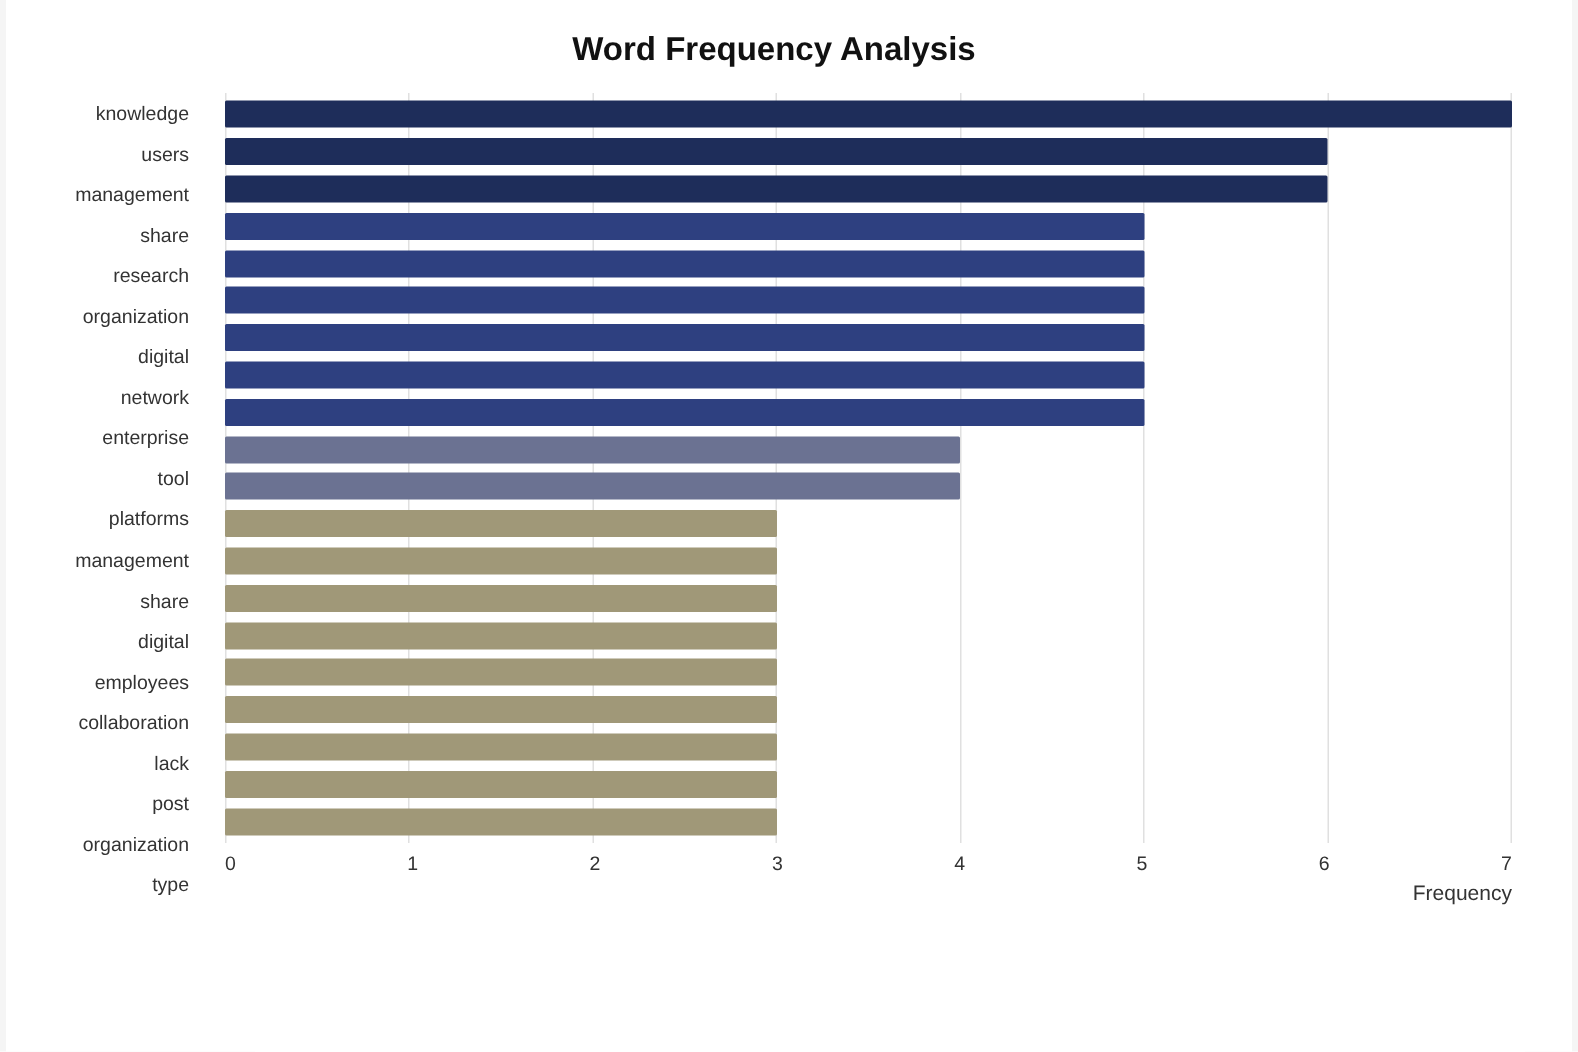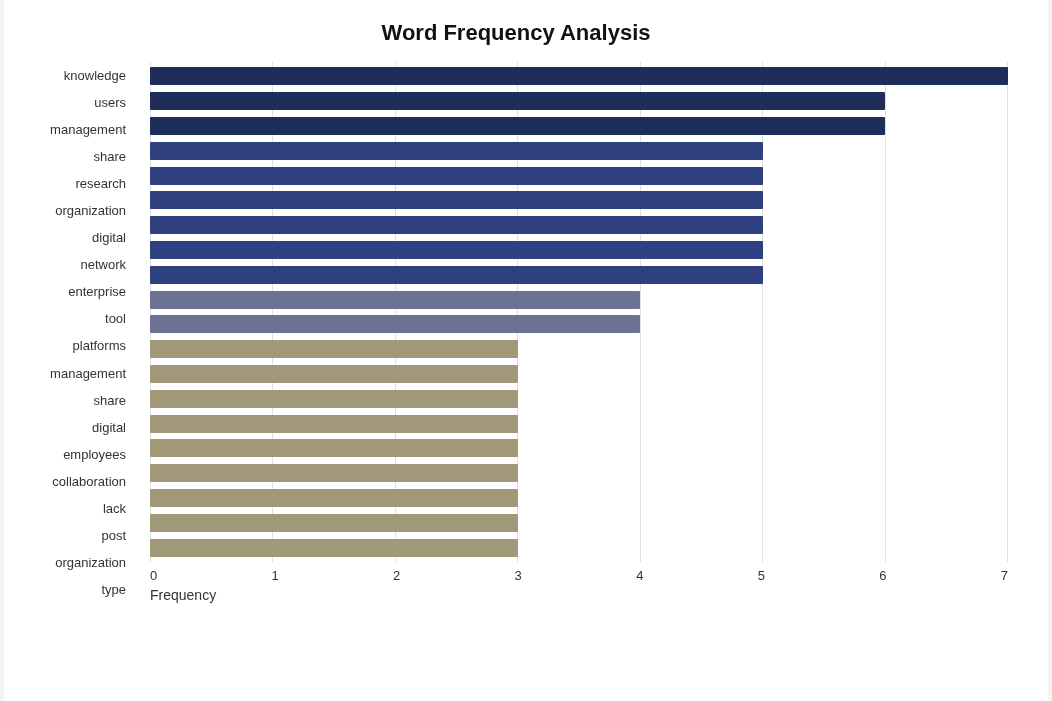--- a/index.html
+++ b/index.html
@@ -95,21 +95,21 @@
       justify-content: space-between;
       padding-top: 6px;
       padding-right: 0;
     }
     .x-tick {
       font-size: 13px;
       color: #333;
       text-align: center;
     }
     .x-label {
-      text-align: left;
+      text-align: right;
       font-size: 14px;
       color: #333;
       margin-top: 4px;
     }
   </style>
 </head>
 <body>
 
 <div class="chart-container">
   <div class="chart-title">Word Frequency Analysis</div>

